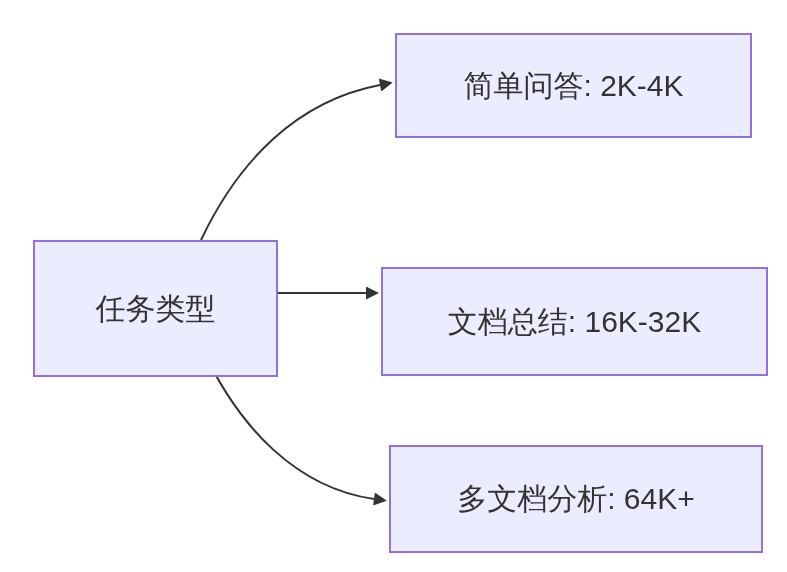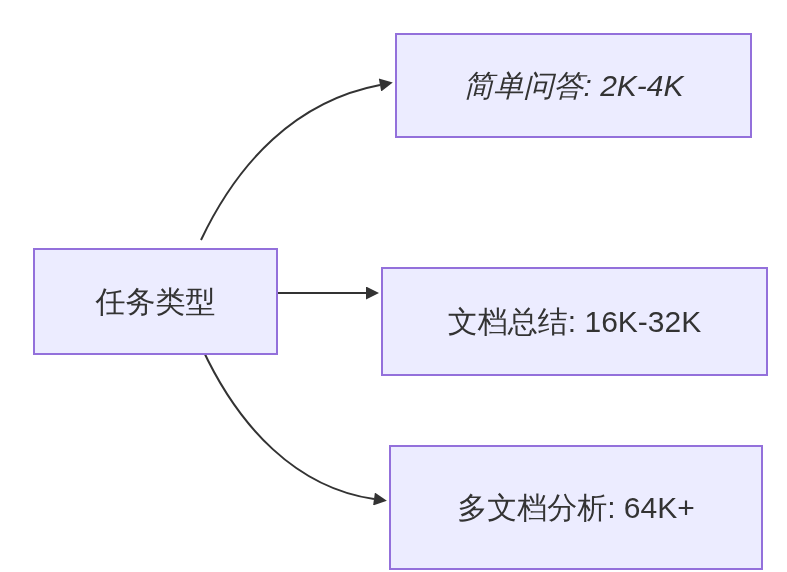--- a/index.html
+++ b/index.html
@@ -36,24 +36,24 @@
     background: var(--node-fill, #ECECFF);
     border: 2px solid var(--node-border, #9370DB);
     color: var(--text, #333333);
     display: flex;
     align-items: center;
     justify-content: center;
     font-size: 30px;
     line-height: 1.2;
     white-space: nowrap;
   }
-  .node-root   { left: 33px;  top: 240px; width: 245px; height: 107px; margin-top: 8px; }
-  .node-top    { left: 395px; top: 33px;  width: 357px; height: 105px; font-style: italic; }
+  .node-root   { left: 33px;  top: 240px; width: 245px; height: 137px; }
+  .node-top    { left: 395px; top: 33px;  width: 357px; height: 105px; }
   .node-middle { left: 381px; top: 239px; width: 387px; height: 109px; margin-top: 28px; }
-  .node-bottom { left: 389px; top: 445px; width: 374px; height: 125px; }
+  .node-bottom { left: 389px; top: 445px; width: 374px; height: 108px; }
 </style>
 </head>
 <body>
 
 <div class="canvas">
 
   <svg class="edges" width="787" height="572" viewBox="0 0 787 572" xmlns="http://www.w3.org/2000/svg">
     <defs>
       <marker id="arrow" viewBox="0 0 10 10" refX="0" refY="5" markerUnits="userSpaceOnUse" markerWidth="15" markerHeight="13" orient="auto">
         <path class="arrowhead" d="M0,0 L10,5 L0,10 z" fill="#333333"></path>

